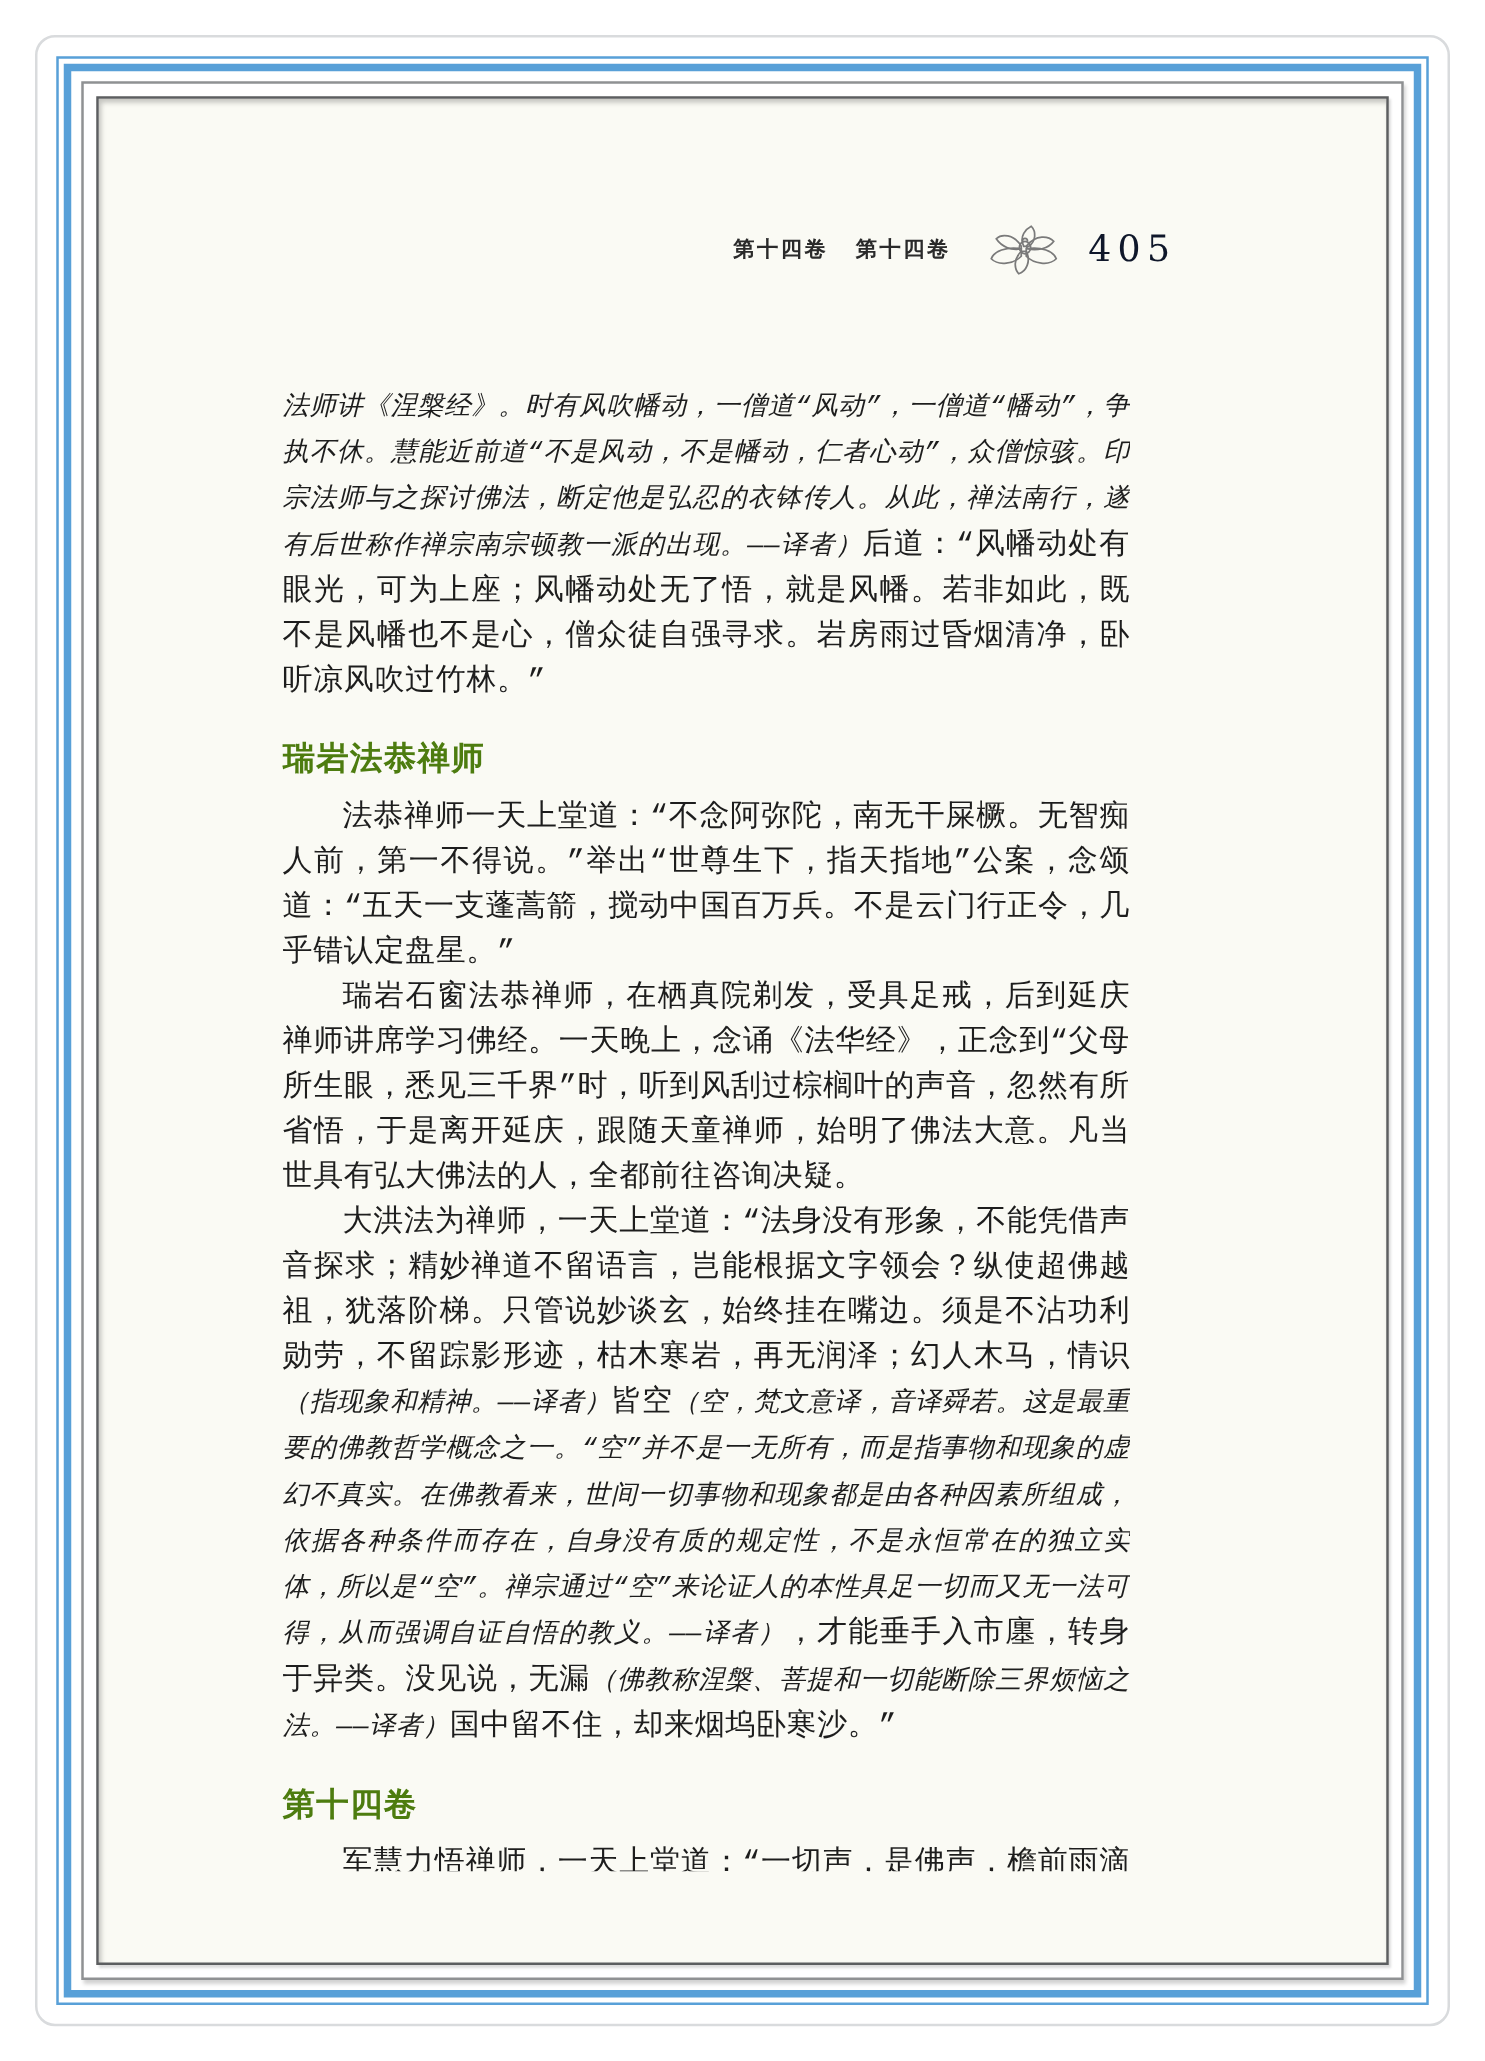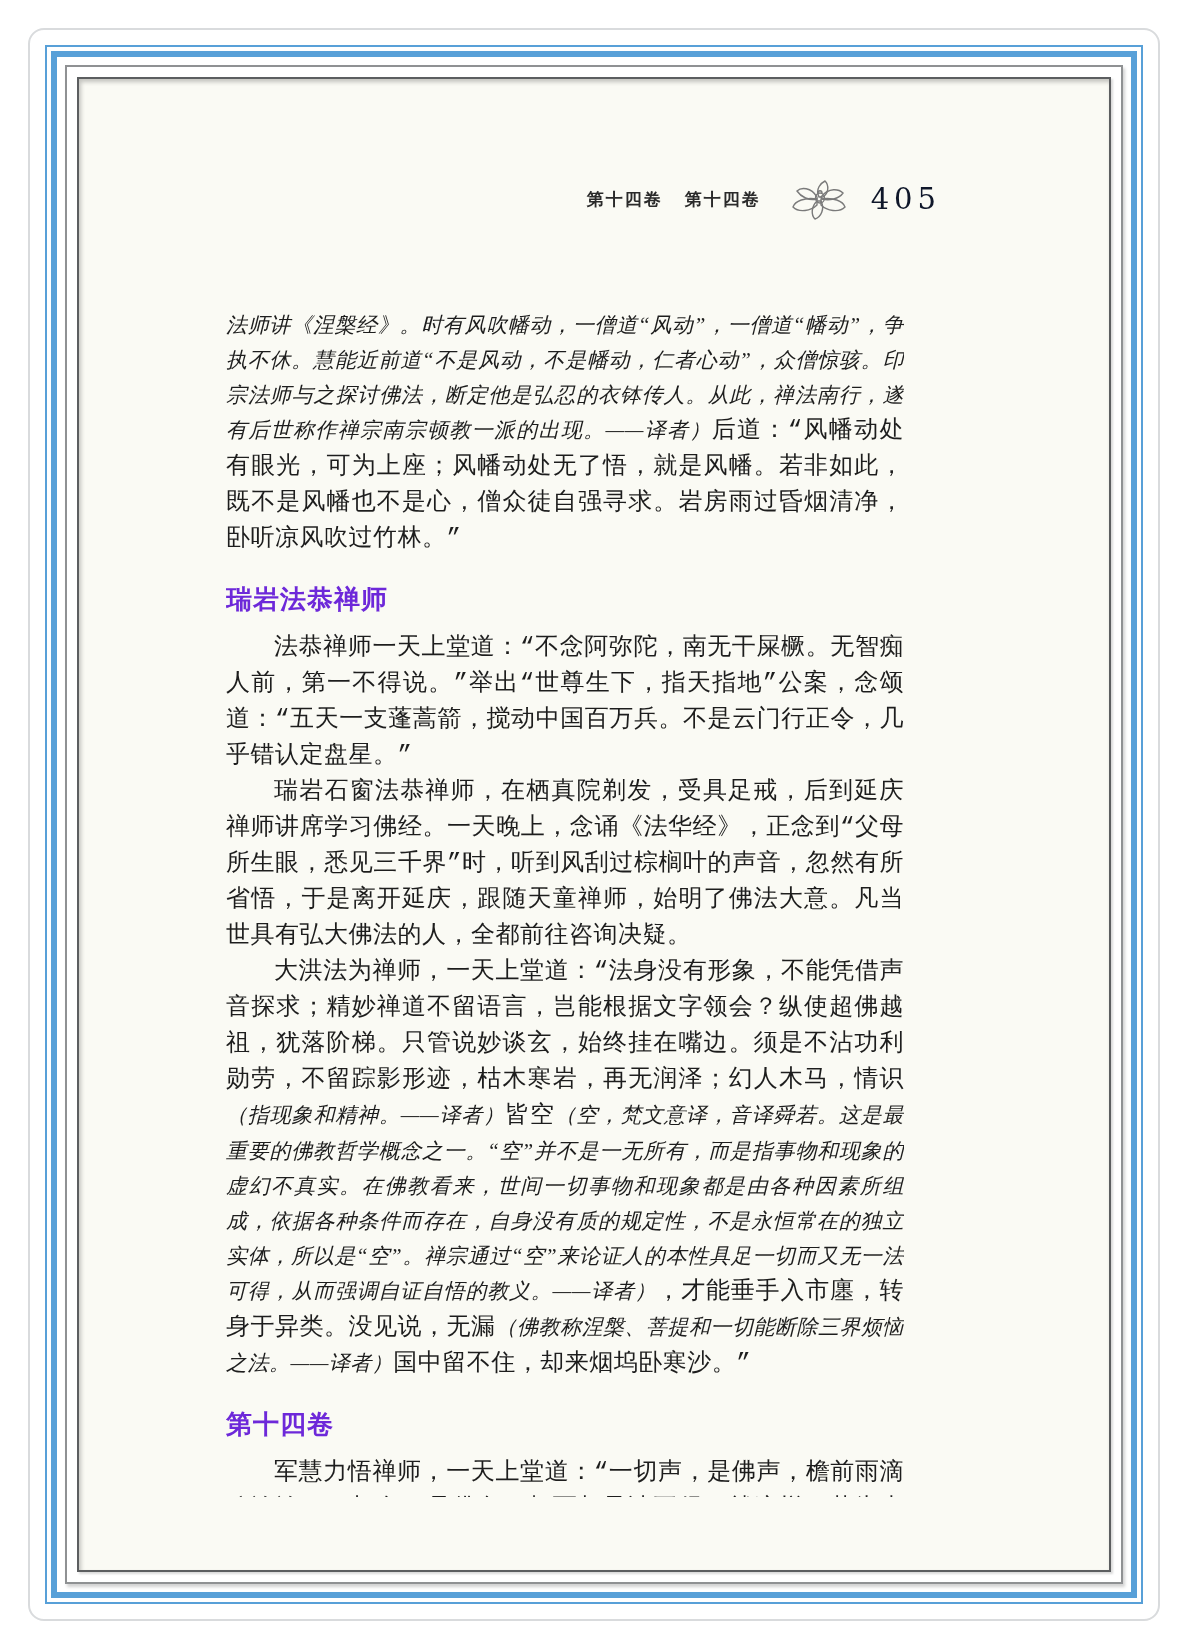--- a/index.html
+++ b/index.html
@@ -27,24 +27,24 @@
   .hdr-num { font-family:"DejaVu Serif","Liberation Serif",serif; font-size:29px;
              letter-spacing:5px; color:#0f172a; margin-left:4px; }
 
   .body-col {
     position:absolute; top:228px; left:147px; width:678px; height:1190px;
     color:#1d1d1d; overflow:hidden;
   }
   .para { margin:0; font-size:24px; line-height:34px; text-align:justify; letter-spacing:.5px; }
   .indent { text-indent:2em; }
   .song { font-family:Liberation Mono, monospace; }
-  .kai  { font-family:Liberation Serif, serif; font-style:italic; font-size:21px; }
+  .kai  { font-family:Liberation Mono, monospace; font-style:italic; font-size:21px; }
   .heading {
     font-family:"Liberation Sans","DejaVu Sans",sans-serif; font-weight:bold;
-    font-size:26px; color:#6d28d9; margin:26px 0 12px 0; letter-spacing:1px;
+    font-size:26px; color:#4d7c0f; margin:26px 0 12px 0; letter-spacing:1px;
   }
 </style>
 </head>
 <body>
 
 <div class="sheet">
   <div class="frame-round"></div>
   <div class="frame-blue-a"></div>
   <div class="frame-blue-b"></div>
   <div class="frame-gray-a"></div>

